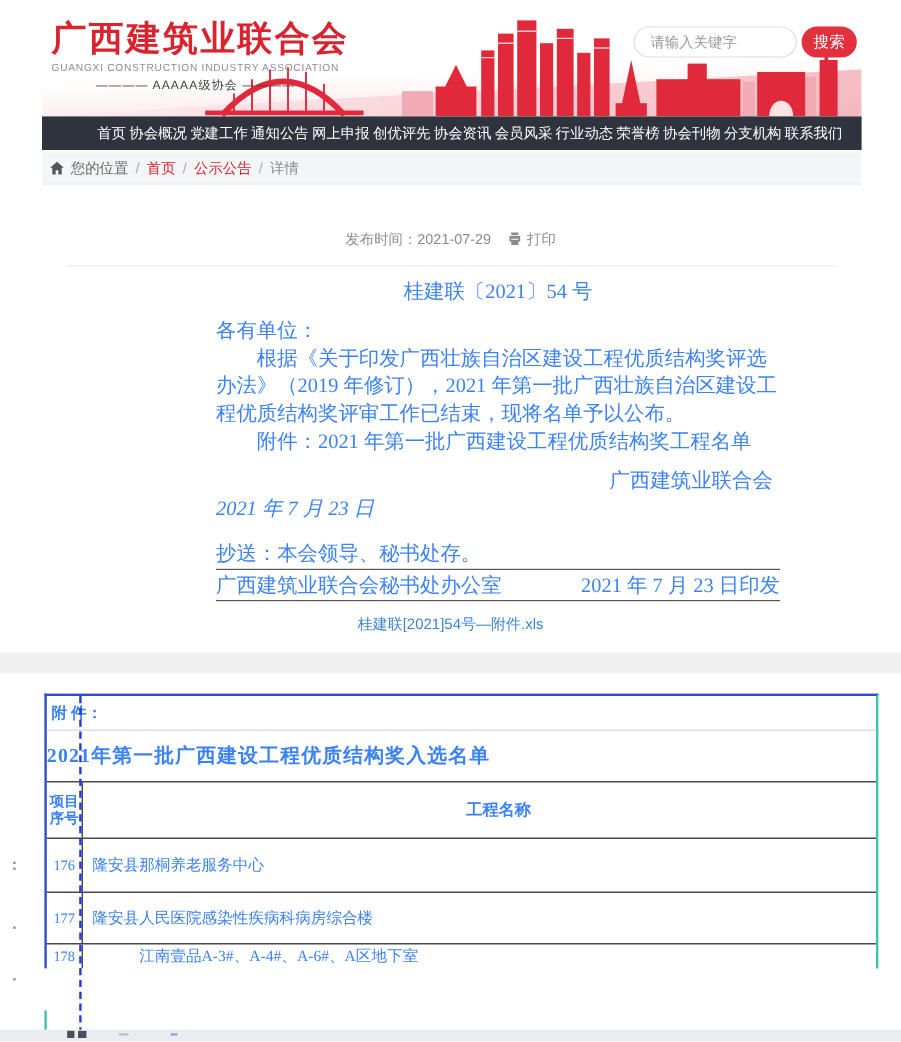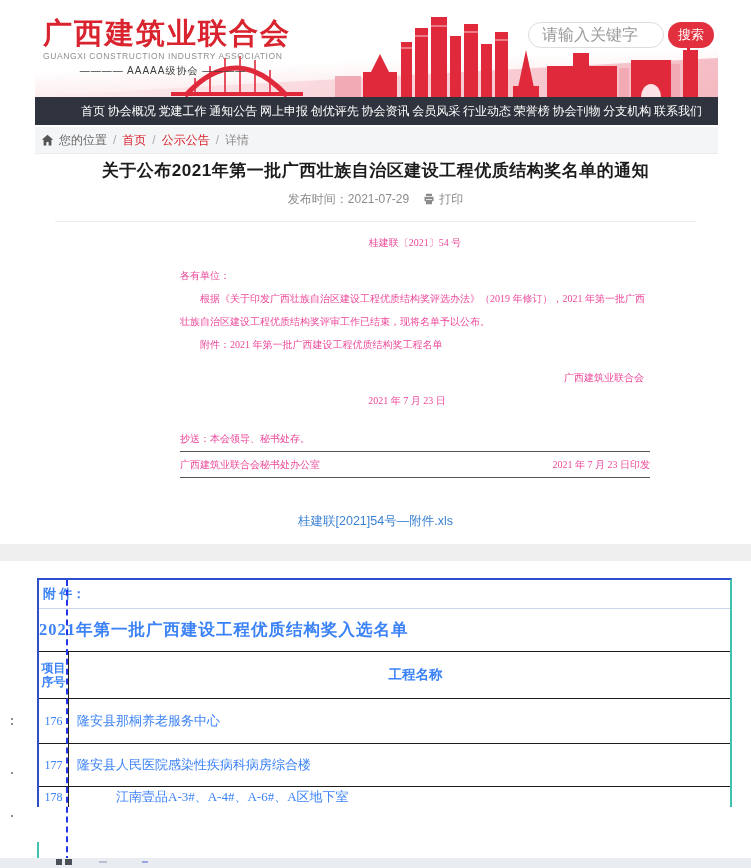--- a/index.html
+++ b/index.html
@@ -8,21 +8,21 @@
 
   
   .banner{position:absolute;left:35px;top:8px;width:683px;height:89px;overflow:hidden;
           background:linear-gradient(178deg,#ffffff 56%,#fdf0f1 76%,#f6d9de 100%);}
   .logo{position:absolute;left:8px;top:9px;width:240px;}
   .logo-title{font-size:29px;font-weight:bold;color:#d9232e;letter-spacing:2px;line-height:32px;white-space:nowrap;}
   .logo-sub{font-size:8.5px;color:#8f8f8f;letter-spacing:.6px;margin-top:2px;white-space:nowrap;}
   .logo-badge{font-size:10px;color:#3d3d3d;letter-spacing:1px;margin-top:3px;text-align:center;white-space:nowrap;}
   .skyline{position:absolute;left:0;bottom:0;width:683px;height:89px;}
   .search-input{position:absolute;right:54px;top:14px;width:108px;height:24px;border:1px solid #ddd;
-          border-radius:14px;background:#fff;padding:0 13px;font-size:16px;color:#333;outline:none;
+          border-radius:14px;background:#fff;padding:0 13px;font-size:12px;color:#333;outline:none;
           font-family:"Liberation Sans",sans-serif;}
   .search-input::placeholder{color:#9a9a9a;}
   .search-btn{position:absolute;right:4px;top:14px;width:46px;height:26px;border:none;border-radius:14px;
           background:#e2303f;color:#fff;font-size:13px;cursor:pointer;font-family:"Liberation Sans",sans-serif;}
 
   
   .navbar{position:absolute;left:35px;top:97px;width:683px;height:28px;background:#2f333d;
           display:flex;align-items:center;justify-content:space-between;box-sizing:border-box;
           padding:0 16px 0 46px;}
   .navbar .nav-item{color:#fff;font-size:12px;white-space:nowrap;cursor:pointer;}
@@ -38,26 +38,26 @@
 
   
   .article-title{position:absolute;top:159px;left:0;width:751px;text-align:center;
           font-size:17px;font-weight:bold;color:#1c1c1c;letter-spacing:.5px;}
   .article-meta{position:absolute;top:191px;left:0;width:751px;text-align:center;font-size:12px;color:#8b8b8b;}
   .article-meta .pr-ico{display:inline-block;vertical-align:-2px;margin:0 4px 0 14px;}
   .h-divider{position:absolute;top:221px;left:55px;width:641px;border-top:1px solid #ececec;}
 
   
   .doc{position:absolute;top:231px;left:180px;width:470px;
-       font-family:"Liberation Serif","DejaVu Serif",serif;font-size:10px;color:#ec4899;line-height:23px;}
+       font-family:"Liberation Serif","DejaVu Serif",serif;font-size:17px;color:#3b82f6;line-height:23px;}
   .doc-no{text-align:center;}
   .saluto{margin-top:10px;}
   .para{text-indent:2em;}
   .signer{text-align:right;margin-top:10px;padding-right:6px;}
-  .sign-date{text-align:center;padding-right:16px;}
+  .sign-date{text-align:left;padding-right:16px;font-style:italic;}
   .cc-line{margin-top:15px;border-bottom:1px solid #555;padding-bottom:1px;}
   .issuer-line{display:flex;justify-content:space-between;border-bottom:1px solid #555;padding:1px 0;}
   .attach-link{position:absolute;top:511px;left:0;width:751px;text-align:center;}
   .attach-link a{color:#3b82d4;font-size:12.5px;text-decoration:none;font-family:"Liberation Sans",sans-serif;cursor:pointer;}
 
   
   .gray-band{position:absolute;top:544px;left:0;width:751px;height:17px;background:#efefef;}
   .bottom-strip{position:absolute;top:858px;left:0;width:751px;height:10px;background:#e9ecf0;z-index:12;}
 
   
@@ -164,21 +164,20 @@
     </span>
     <span>您的位置</span>
     <span class="sep">/</span>
     <span class="crumb-red">首页</span>
     <span class="sep">/</span>
     <span class="crumb-red">公示公告</span>
     <span class="sep">/</span>
     <span class="crumb-gray">详情</span>
   </div>
 
-  <h1 class="article-title" style="margin:0;">关于公布2021年第一批广西壮族自治区建设工程优质结构奖名单的通知</h1>
   <div class="article-meta">
     <span>发布时间：</span><span>2021-07-29</span><span class="pr-ico"><svg width="12" height="12" viewBox="0 0 16 16">
           <path d="M4 1h8v3H4z M2 5h12v6h-2v-3H4v3H2z M4 9h8v6H4z" fill="#8b8b8b"></path>
         </svg></span><span style="cursor:pointer;">打印</span>
   </div>
   <div class="h-divider"></div>
 
   <div class="doc">
     <div class="doc-no">桂建联〔2021〕54 号</div>
     <div class="saluto">各有单位：</div>

